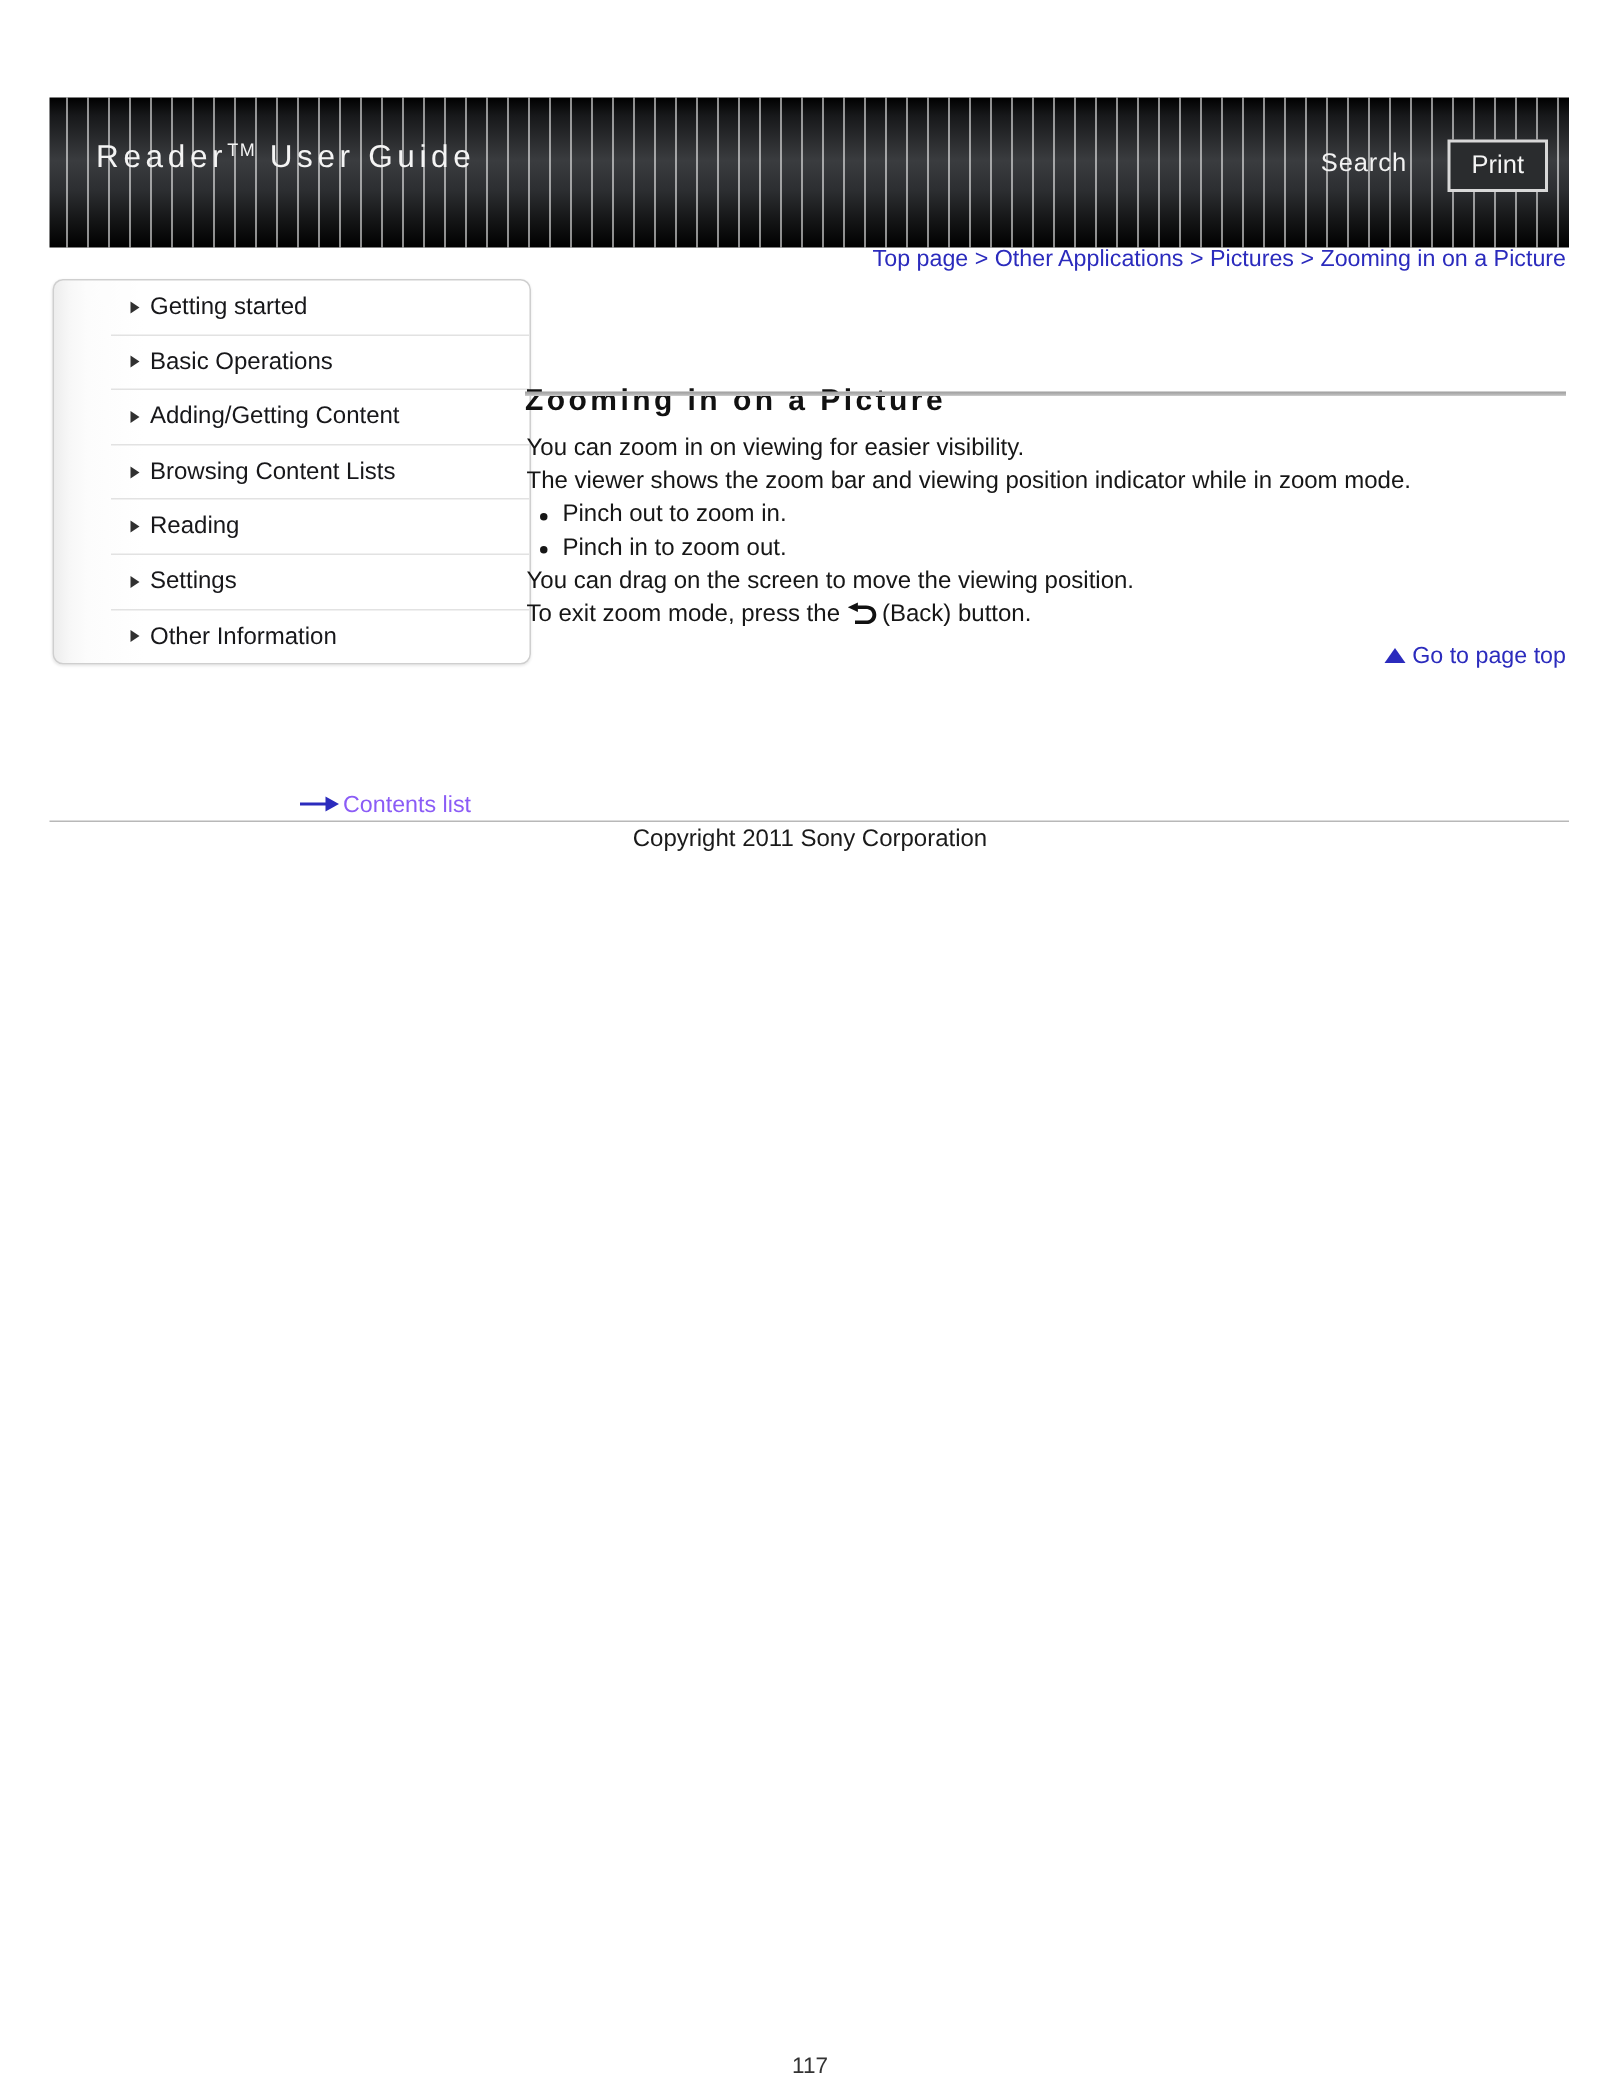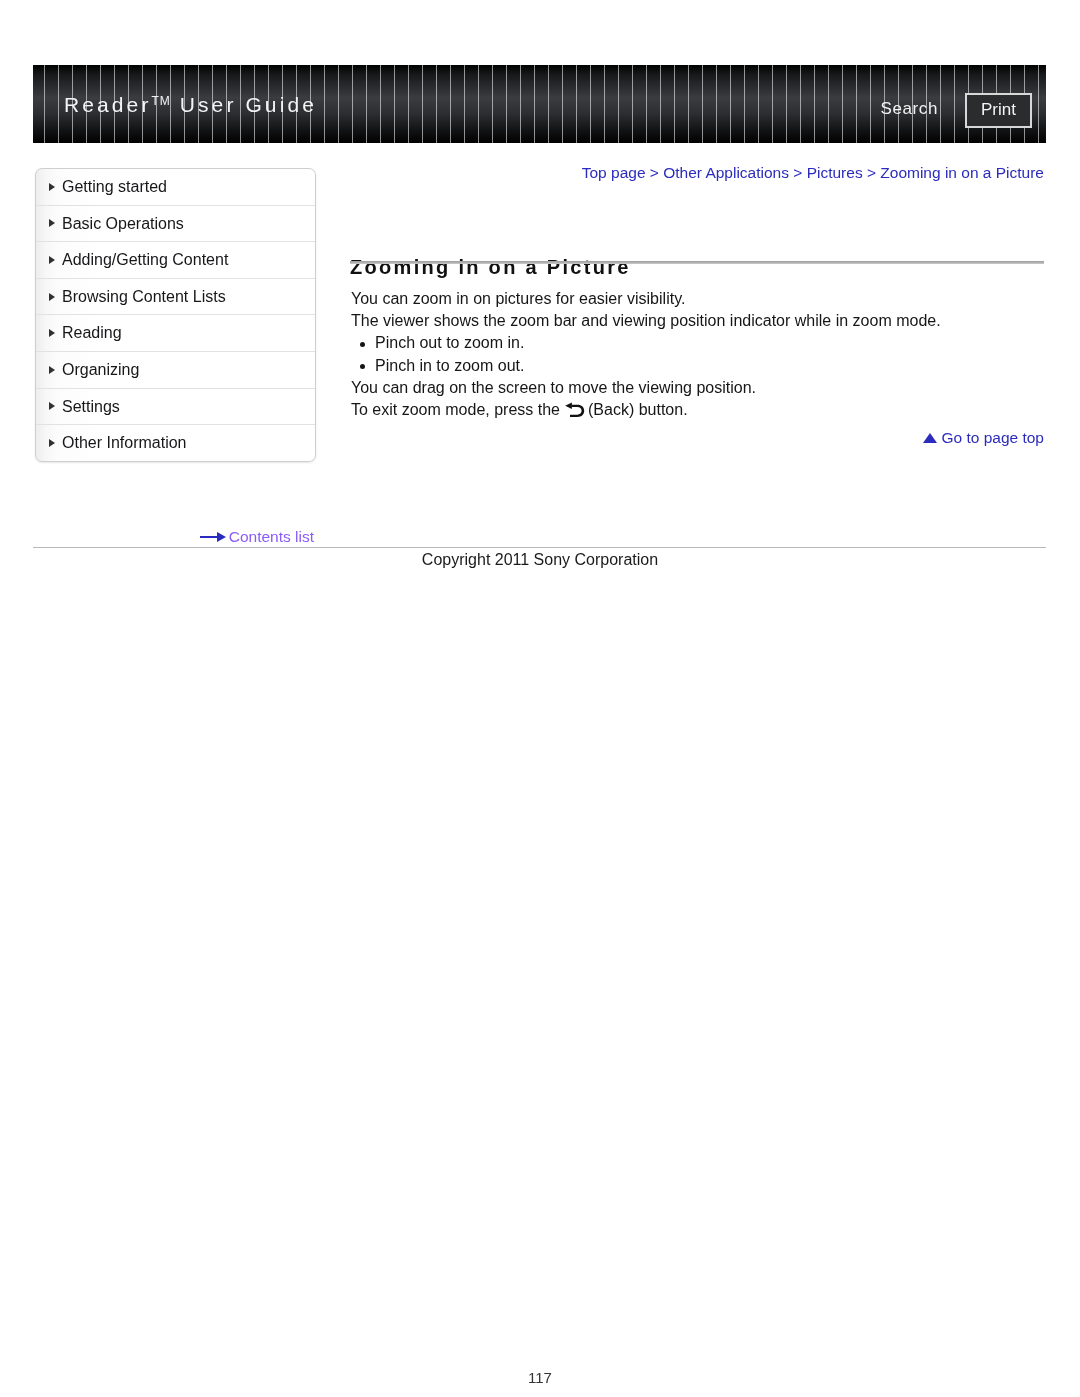--- a/index.html
+++ b/index.html
@@ -15,21 +15,21 @@
     color: #1a1a1a;
     overflow: hidden;
   }
 
   
   .banner {
     position: absolute;
     left: 33px;
     top: 65px;
     width: 1013px;
-    height: 78px;
+    height: 100px;
     background:
       repeating-linear-gradient(to right,
         rgba(255,255,255,0.00) 0px,
         rgba(255,255,255,0.00) 11px,
         rgba(255,255,255,0.55) 11px,
         rgba(255,255,255,0.55) 12.5px,
         rgba(255,255,255,0.00) 12.5px,
         rgba(255,255,255,0.00) 14px),
       linear-gradient(to bottom,
         #000000 0%,
@@ -83,28 +83,29 @@
     text-align: right;
     font-size: 15.5px;
     color: #2b2bbd;
     white-space: nowrap;
   }
 
   
   .sidebar {
     position: absolute;
     left: 35px;
-    top: 168px;
+    top: 186px;
     width: 279px;
     border: 1px solid #cfcfcf;
     border-radius: 7px;
     background:
       linear-gradient(to right, #ededed 0px, #f7f7f7 10px, #fcfcfc 22px, #ffffff 60px, #ffffff 100%);
     box-shadow: 0 1px 2px rgba(0,0,0,0.10);
     overflow: hidden;
+    padding-left: 38px;
   }
   .nav-item {
     position: relative;
     height: 35.6px;
     line-height: 35.6px;
     padding-left: 26px;
     font-size: 16px;
     color: #17171a;
     border-bottom: 1px solid #e2e2e2;
     white-space: nowrap;
@@ -296,41 +297,37 @@
   <div class="nav-item">
     <span class="tri"></span>
     <span>Browsing Content Lists</span>
   </div>
   <div class="nav-item">
     <span class="tri"></span>
     <span>Reading</span>
   </div>
   <div class="nav-item">
     <span class="tri"></span>
-    <span>Organizing</span>
-  </div>
-  <div class="nav-item">
-    <span class="tri"></span>
     <span>Settings</span>
   </div>
   <div class="nav-item">
     <span class="tri"></span>
     <span>Other Information</span>
   </div>
 </div>
 
 <div class="contents-list">
   <span class="arrow-right"></span><span>Contents list</span>
 </div>
 
 <div class="page-title">Zooming in on a Picture</div>
 <div class="title-rule"></div>
 
 <div class="body-text">
-  <p>You can zoom in on pictures for easier visibility.</p>
+  <p>You can zoom in on viewing for easier visibility.</p>
   <p>The viewer shows the zoom bar and viewing position indicator while in zoom mode.</p>
   <ul class="bullets">
     <li>Pinch out to zoom in.</li>
     <li>Pinch in to zoom out.</li>
   </ul>
   <p>You can drag on the screen to move the viewing position.</p>
   <p>
     <span>To exit zoom mode, press the</span><span class="back-glyph"><svg width="22" height="16" viewBox="0 0 22 16">
           <path d="M7.5 1.2 L7.5 5.0 L13.2 5.0 C16.0 5.0 17.6 6.6 17.6 8.8 C17.6 11.1 15.9 12.7 13.2 12.7 L6.0 12.7 L6.0 15.0 L13.4 15.0 C17.6 15.0 20.2 12.5 20.2 8.8 C20.2 5.2 17.6 2.7 13.4 2.7 L7.5 2.7 Z" fill="#111111"></path>
           <path d="M7.9 0.6 L7.9 7.0 L1.2 3.8 Z" fill="#111111"></path>

